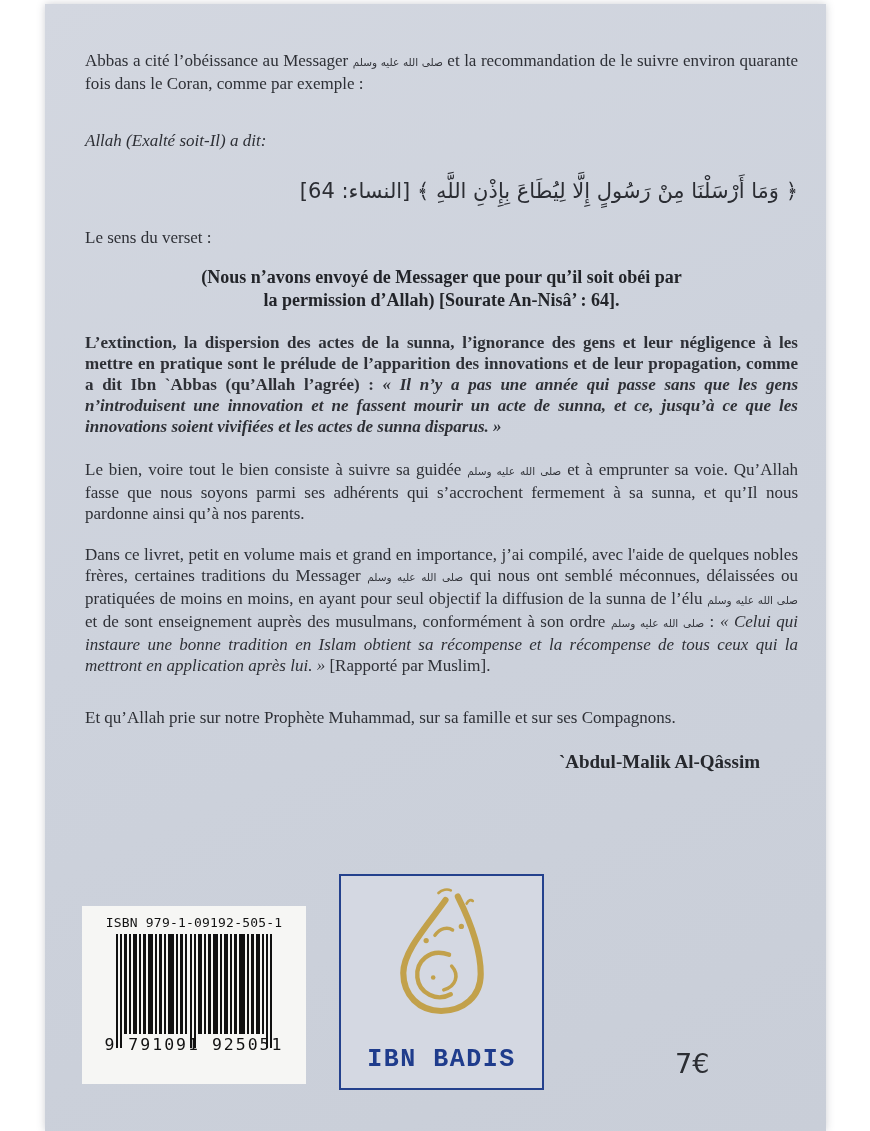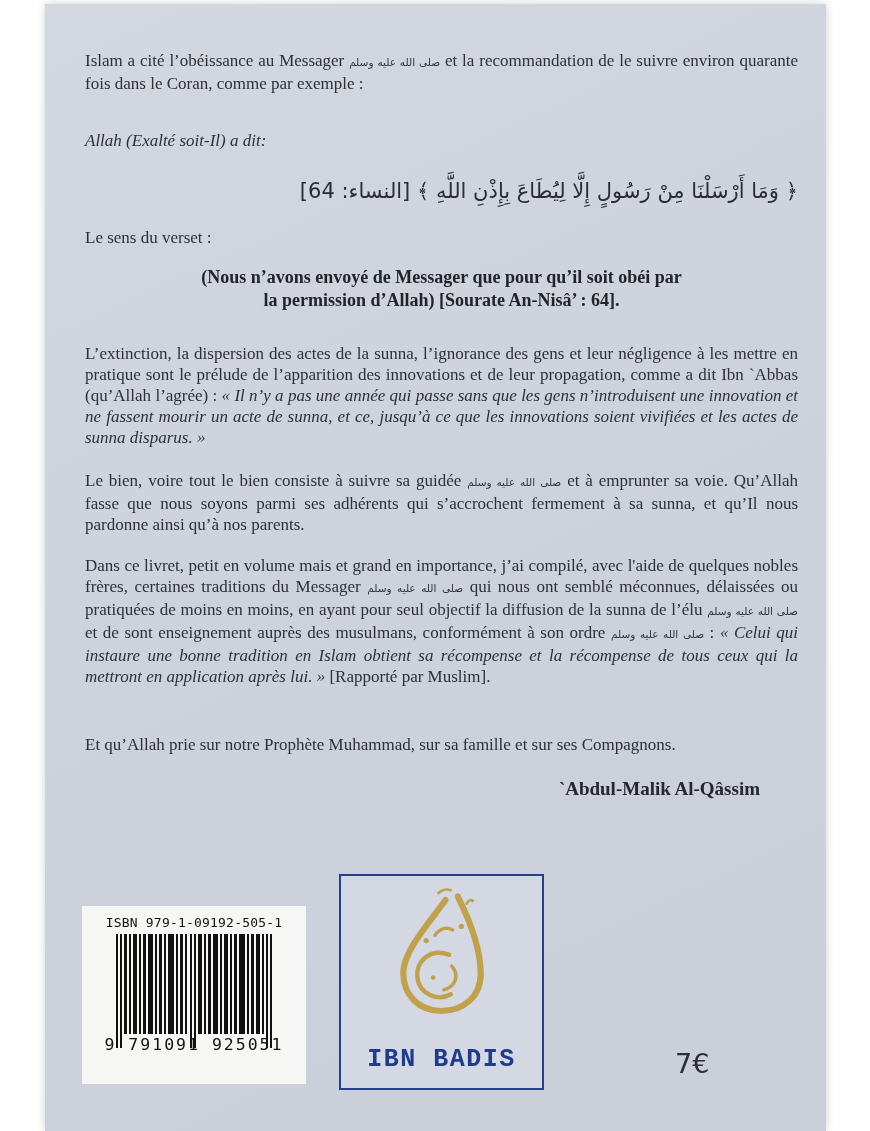--- a/index.html
+++ b/index.html
@@ -37,24 +37,24 @@
   }
   .sens{margin-top:16px;}
   .translation{
     margin-top:18px;
     text-align:center;
     font-weight:bold;
     font-size:18px;
     line-height:23px;
     color:#222429;
   }
-  .mt-p4{margin-top:31px;}
+  .mt-p4{margin-top:20px;font-weight:bold;}
   .mt-p5{margin-top:20px;}
   .mt-p6{margin-top:22px;}
-  .mt-p7{margin-top:47px;}
+  .mt-p7{margin-top:31px;}
   .quote{font-style:italic;}
   .honorific{
     font-family:"DejaVu Sans",sans-serif;
     font-size:10.5px;
     white-space:nowrap;
     letter-spacing:-0.5px;
     color:#33353b;
   }
   .signature{
     margin-top:23px;
@@ -104,21 +104,21 @@
     font-size:27px;color:#2c2e33;
   }
 </style>
 </head>
 <body>
 
 <div class="cover">
 
   <div class="text-block">
 
-    <p class="para mt-p1"><span>Islam a cité l’obéissance au Messager</span>
+    <p class="para mt-p1"><span>Abbas a cité l’obéissance au Messager</span>
       <span class="honorific">صلى الله عليه وسلم</span>
       <span>et la recommandation de le suivre environ quarante fois dans le Coran, comme par exemple :</span></p>
 
     <p class="para mt-p2">Allah (Exalté soit-Il) a dit:</p>
 
     <div class="arabic-verse"><span>﴿ وَمَا أَرْسَلْنَا مِنْ رَسُولٍ إِلَّا لِيُطَاعَ بِإِذْنِ اللَّهِ ﴾</span>
       <span>[النساء: 64]</span></div>
 
     <p class="para sens">Le sens du verset :</p>
 

